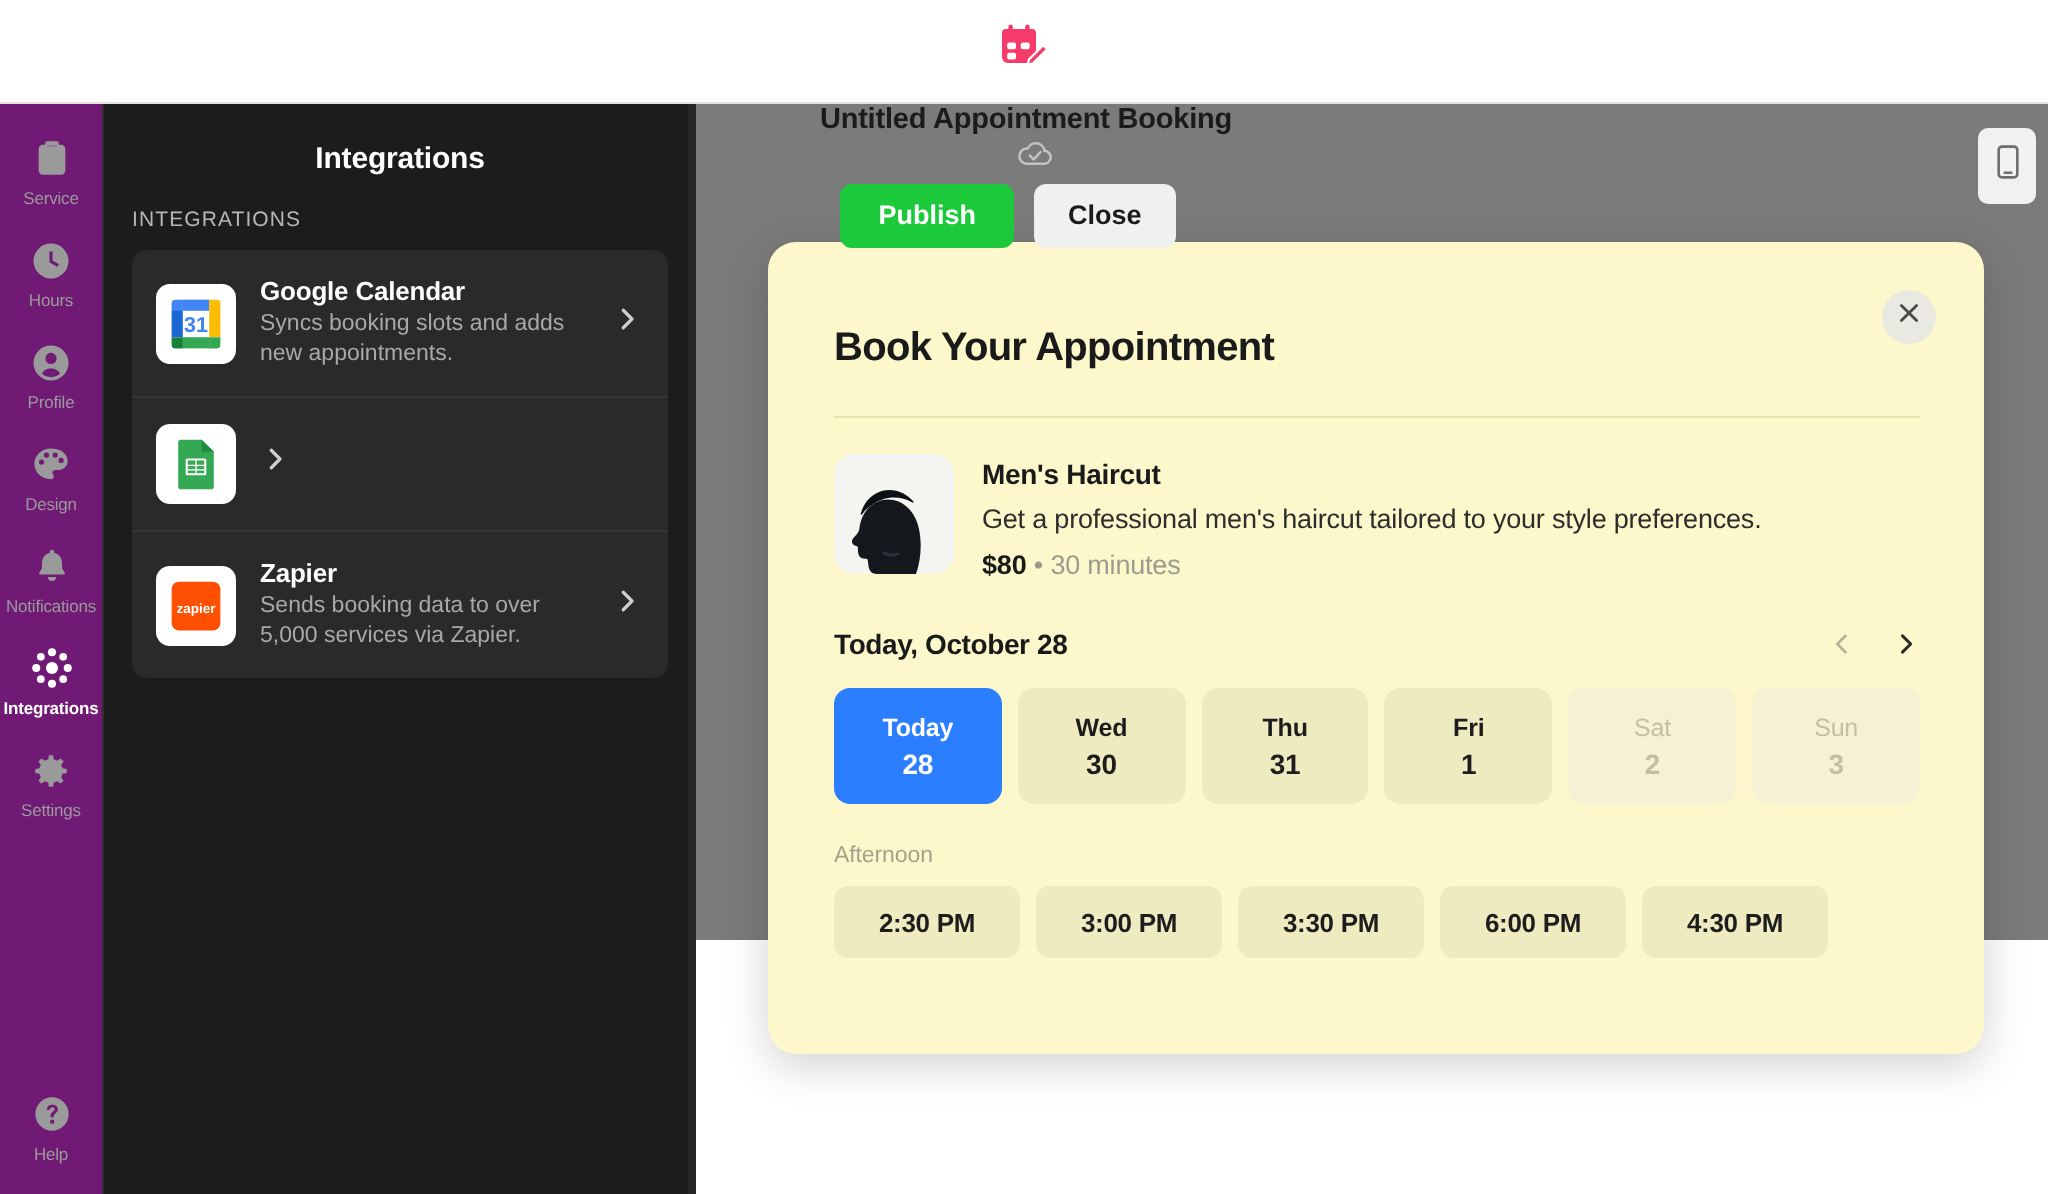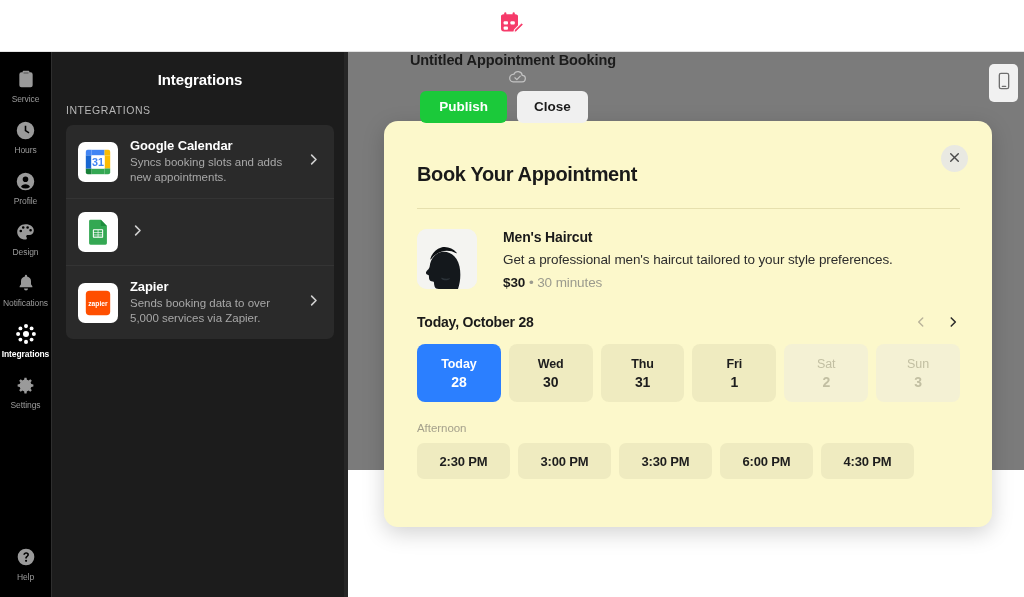--- a/index.html
+++ b/index.html
@@ -51,21 +51,21 @@
   }
   .btn-close {
     background: #f0f0f0; color: #1b1b1b;
     padding: 8px 17px 9px;
   }
 
   
   .rail {
     position: absolute; top: 52px; left: 0;
     width: 52px; height: 545px;
-    background: #000000;
+    background: #701a75;
     border-right: 1px solid #2e2e2e;
     display: flex; flex-direction: column; align-items: center;
     padding-top: 8px;
     z-index: 30;
   }
   .rail-item {
     width: 52px; padding: 7px 0 6px;
     display: flex; flex-direction: column; align-items: center;
     gap: 3px; cursor: pointer;
     color: #9a9a9a;
@@ -167,21 +167,21 @@
   }
   .card-heading {
     font-size: 20px; font-weight: 700; color: #1a1a1a;
     letter-spacing: -0.35px; margin-top: 16px;
   }
   .card-rule {
     height: 1px; background: #e6e0ae;
     margin: 22px 0 0 0;
   }
   .svc {
-    display: flex; gap: 26px; padding-top: 18px; align-items: center;
+    display: flex; gap: 14px; padding-top: 18px; align-items: flex-start;
   }
   .svc-photo {
     width: 60px; height: 60px; flex: 0 0 60px;
     border-radius: 10px; overflow: hidden;
     background: #f2f2ef;
   }
   .svc-photo svg { display: block; }
   .svc-body { padding-top: 2px; }
   .svc-name {
     font-size: 14px; font-weight: 700; color: #1a1a1a;
@@ -467,21 +467,21 @@
               <path d="M41 60c2.5-7 3-15.5 1.5-22.5-1.4-6.6-5-11.4-10-13.6-5.5-2.4-11.4-1-15.2 3-2.7 2.9-4.2 6.6-4.6 10.3-.2 1.6-.9 2.6-2.1 3.8-1.3 1.3-2 2.5-1.4 3.7.4.8 1.3 1.1 2 1.3.5.1.7.4.7.9.1 1.6.1 2.9.6 3.9.6 1.2 1.9 1.7 3.4 1.6.6 0 .9.2 1 .8.2 1.6.3 3.3.8 4.6.6 1.6 2 2.2 4.1 2.2H41z"></path>
               <path d="M24.5 48.5c2.6 1.4 5.7 1.6 8.1.8.3-.1.5.2.3.4-2.1 2.1-6.2 2.3-8.6.1-.3-.2-.1-.6.2-.4z" fill="#2b3238"></path>
             </g>
             <path d="M13.4 29.8c1.5-5.6 5.5-10 10.9-11.4 5.7-1.4 11.6.9 15.4 5.3.3.3-.1.8-.5.6-4.6-2.7-10-3.2-15-1.6-4.1 1.3-7.6 3.9-10.2 7.5-.3.4-.8.1-.6-.4z" fill="#0d1013"></path>
           </svg>
         </div>
         <div class="svc-body">
           <div class="svc-name">Men's Haircut</div>
           <div class="svc-desc">Get a professional men's haircut tailored to your style preferences.</div>
           <div class="svc-meta">
-            <span class="svc-price">$30</span>
+            <span class="svc-price">$80</span>
             <span>•</span>
             <span>30 minutes</span>
           </div>
         </div>
       </div>
 
       <div class="date-head">
         <div class="date-title">Today, October 28</div>
         <div class="date-nav">
           <span class="nav-btn nav-prev">

